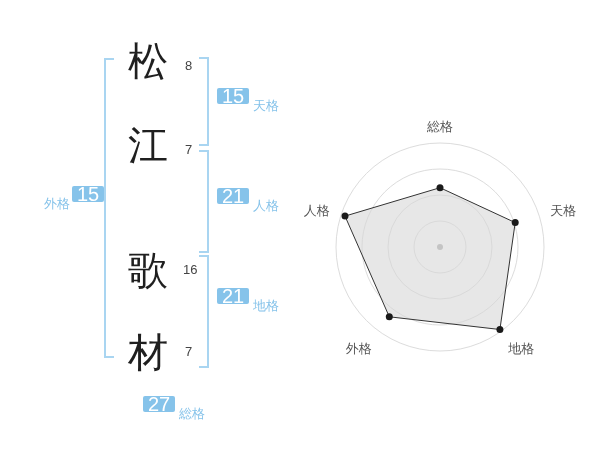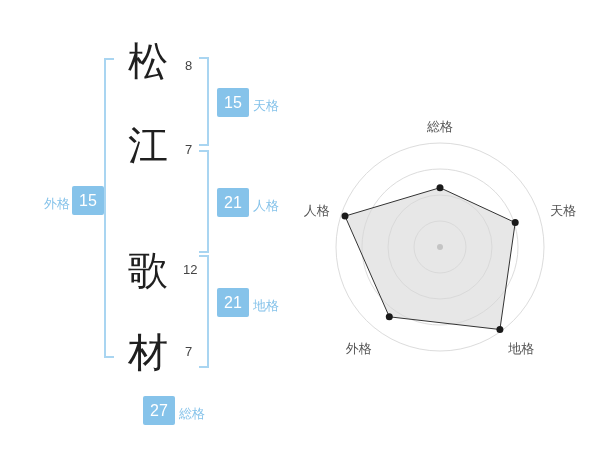--- a/index.html
+++ b/index.html
@@ -36,22 +36,22 @@
   .bracket::after{bottom:0;}
   .br-left{border-left:2px solid var(--bracket);}
   .br-right{border-right:2px solid var(--bracket);}
   .br-gai{left:104px;top:58px;height:300px;}
   .br-ten{left:199px;top:57px;height:89px;}
   .br-jin{left:199px;top:150px;height:103px;}
   .br-chi{left:199px;top:255px;height:113px;}
 
   
   .badge{
-    position:absolute;width:32px;height:29px;background:var(--accent);
-    color:#fff;font-size:16px;display:flex;align-items:center;justify-content:center;
+    position:absolute;width:32px;height:16px;background:var(--accent);
+    color:#fff;font-size:20px;display:flex;align-items:center;justify-content:center;
     border-radius:2px;
   }
   .b-ten{left:217px;top:88px;}
   .b-jin{left:217px;top:188px;}
   .b-chi{left:217px;top:288px;}
   .b-sou{left:143px;top:396px;}
   .b-gai{left:72px;top:186px;}
 
   .badge-label{position:absolute;font-size:13px;color:var(--accent);}
   .l-ten{left:253px;top:97px;}
@@ -78,21 +78,21 @@
   <div class="bracket br-right br-jin"></div>
   <div class="bracket br-right br-chi"></div>
 
   <div class="kanji c0">松</div>
   <div class="kanji c1">江</div>
   <div class="kanji c2">歌</div>
   <div class="kanji c3">材</div>
 
   <div class="strokes s0">8</div>
   <div class="strokes s1">7</div>
-  <div class="strokes s2">12</div>
+  <div class="strokes s2">16</div>
   <div class="strokes s3">7</div>
 
   <div class="badge b-ten">15</div>
   <div class="badge-label l-ten">天格</div>
 
   <div class="badge b-jin">21</div>
   <div class="badge-label l-jin">人格</div>
 
   <div class="badge b-chi">21</div>
   <div class="badge-label l-chi">地格</div>

